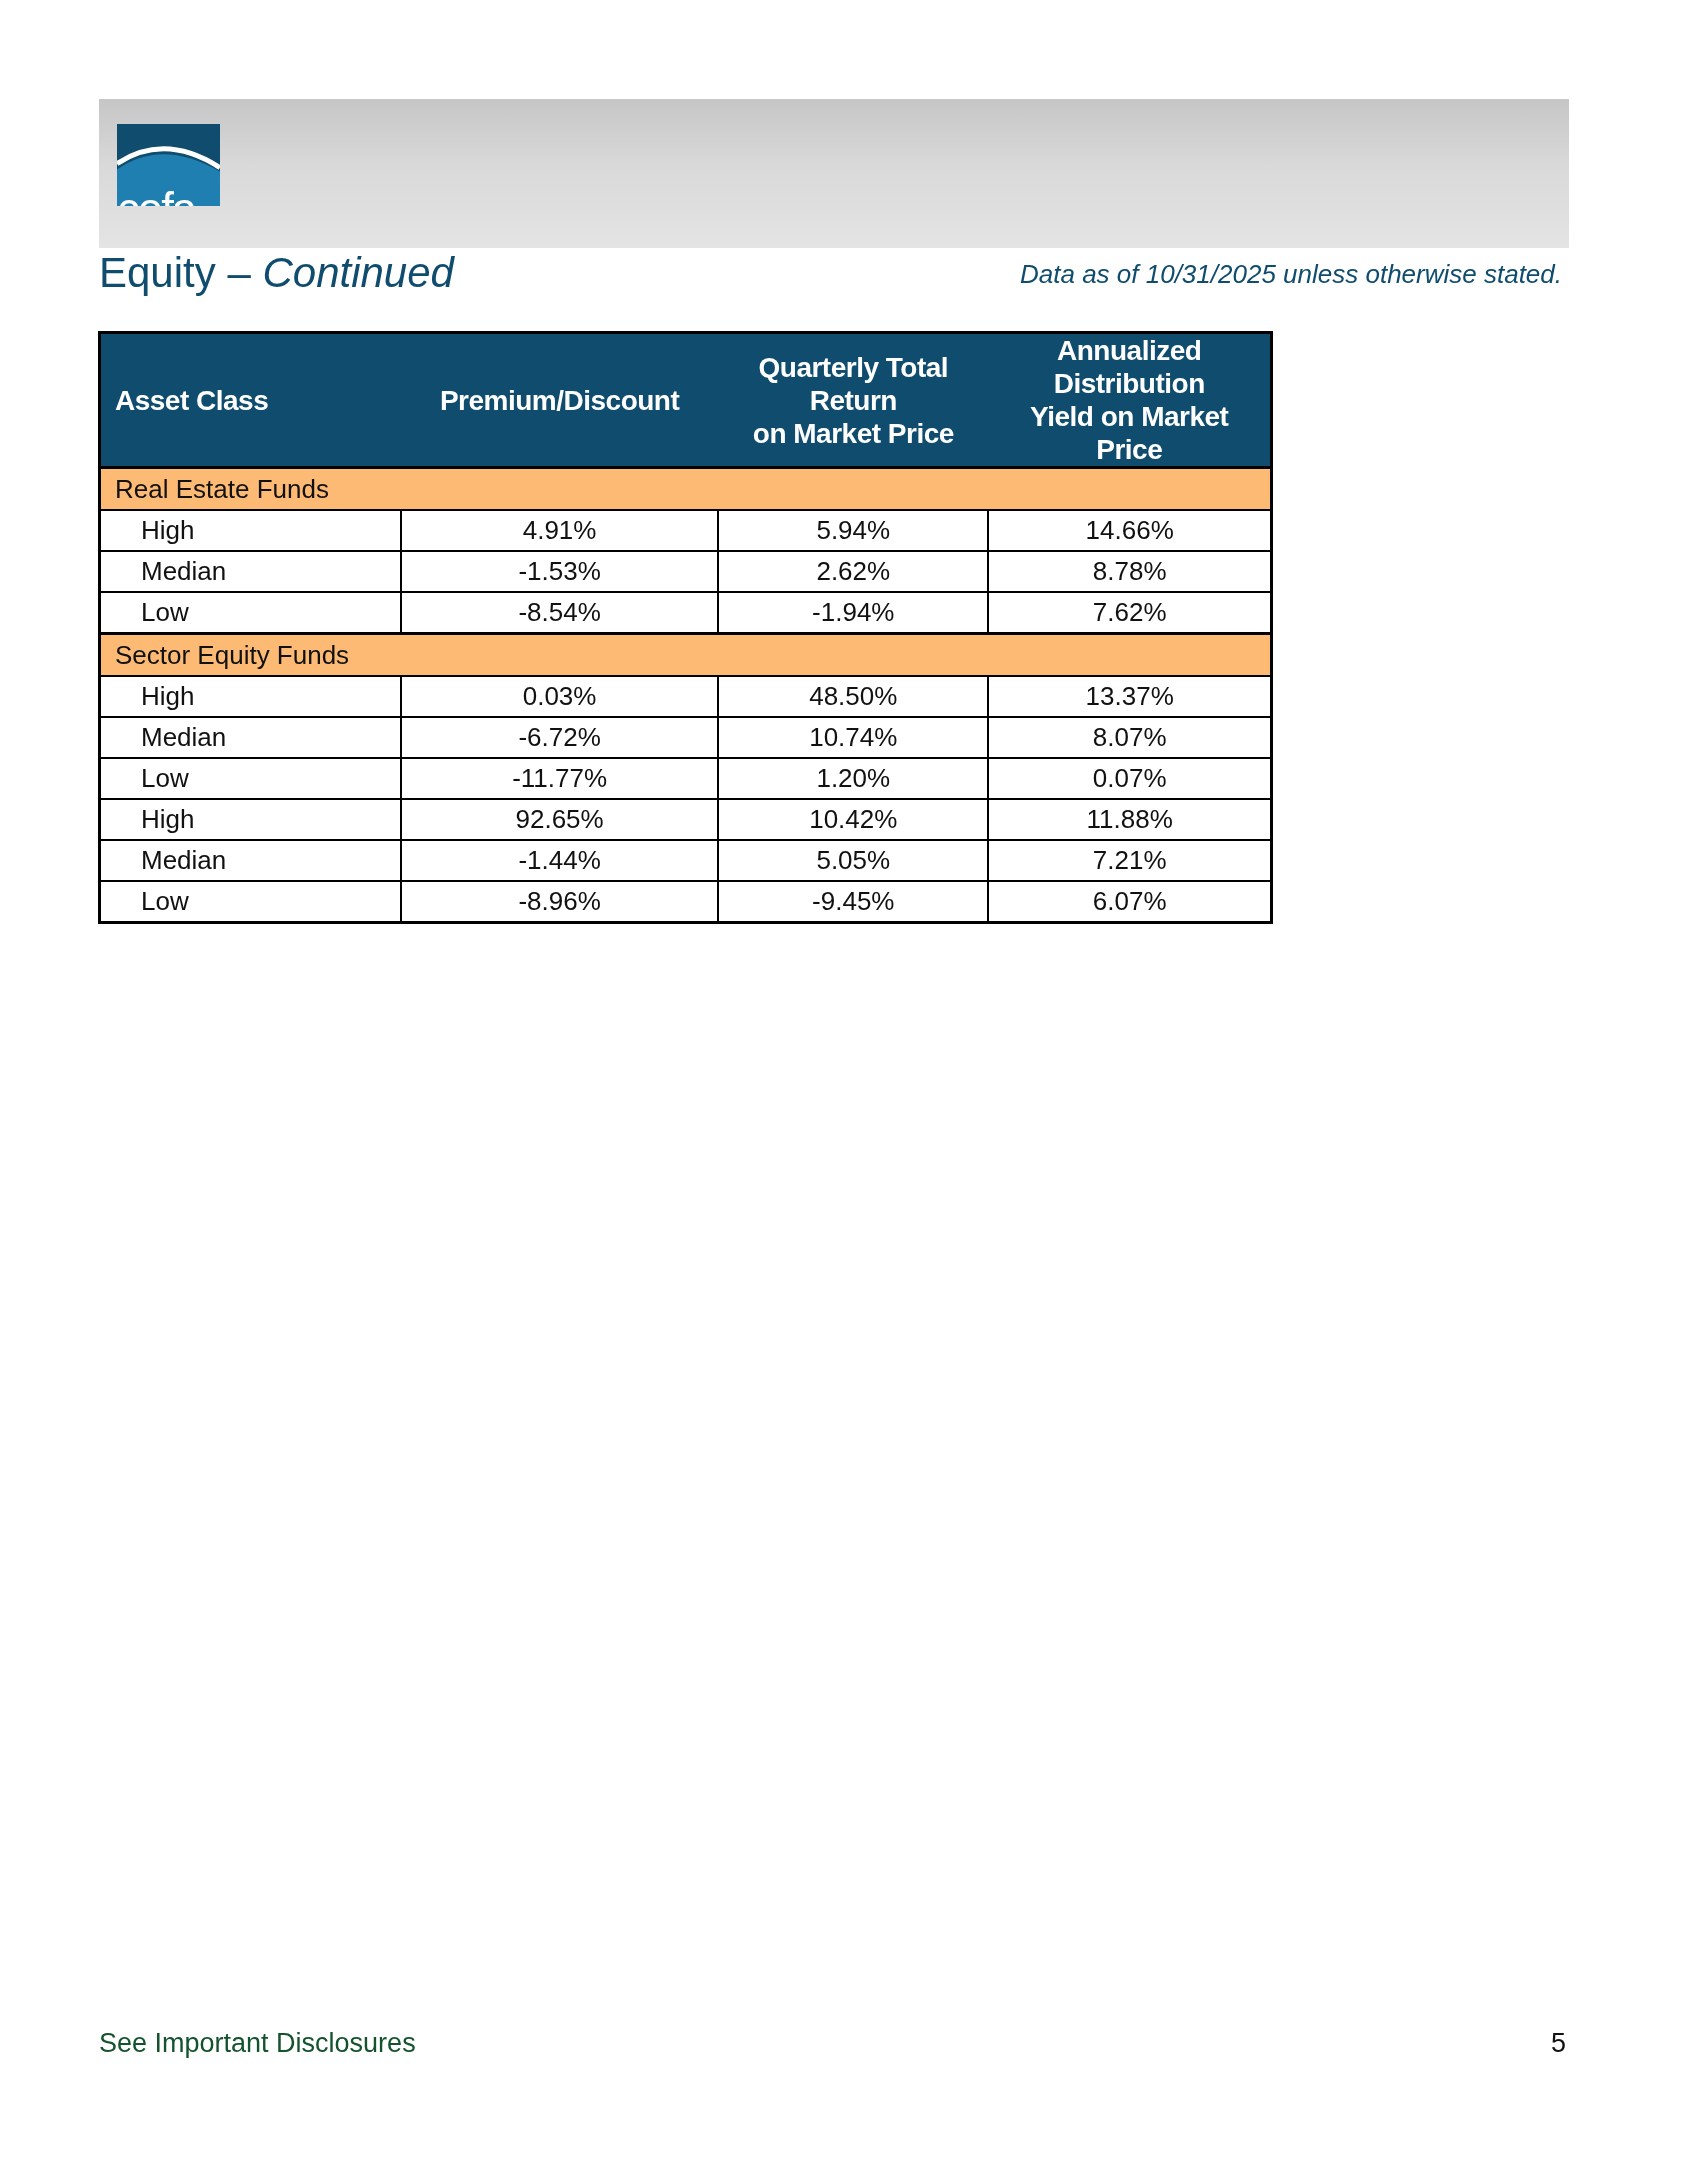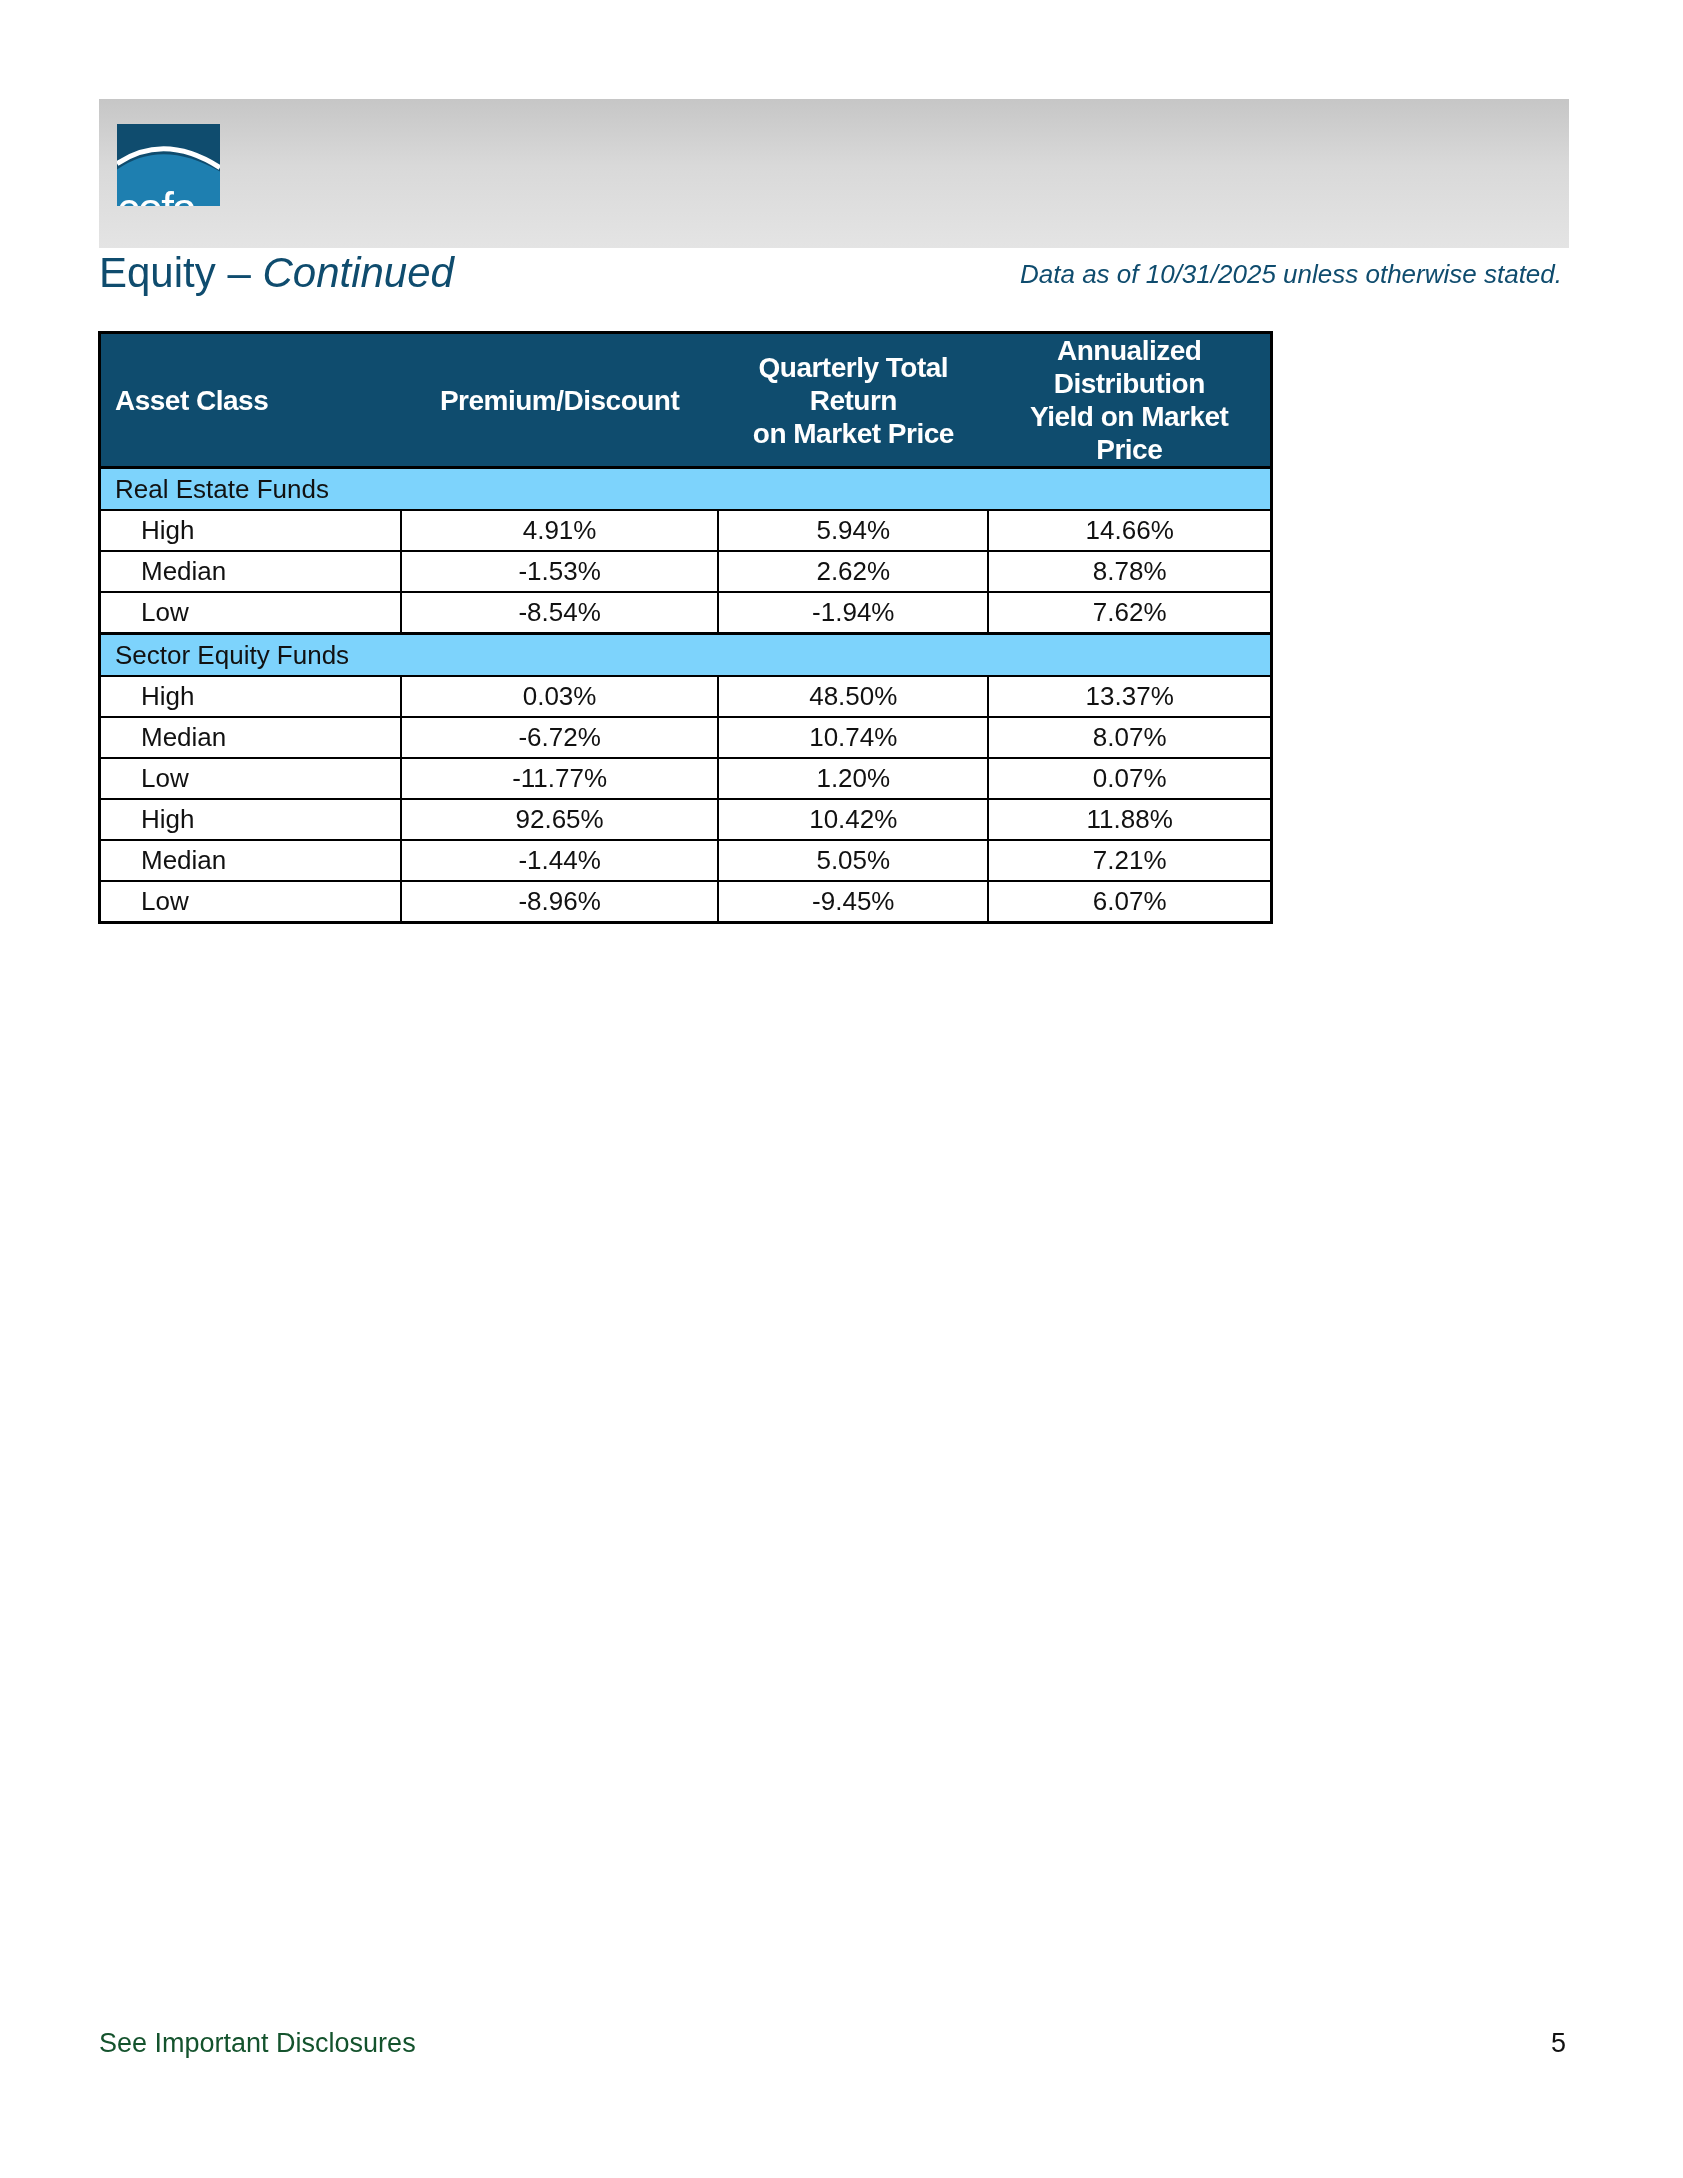--- a/index.html
+++ b/index.html
@@ -12,21 +12,21 @@
     font-size: 33px; line-height: 40px; font-family: "Liberation Sans", sans-serif; }
   .section-title { position: absolute; left: 99px; top: 248px; font-size: 42px; color: #0f4c6e; line-height: 50px; }
   .section-title .it { font-style: italic; }
   .data-asof { position: absolute; right: 121px; top: 259px; font-size: 26px; font-style: italic; color: #0f4c6e; }
   table.data { position: absolute; left: 98px; top: 331px; width: 1175px; border-collapse: collapse;
     border: 3px solid #000; font-size: 26px; }
   table.data th { background: #0f4c6e; color: #fff; font-weight: bold; height: 74px; font-size: 28px;
     line-height: 33px; padding: 0 12px; letter-spacing: -0.5px; }
   table.data th.c0 { text-align: left; padding-left: 14px; }
   table.data th.cn { text-align: center; }
-  table.data tr.group td { background: #7dd3fc; height: 40px; padding: 0 14px; text-align: left;
+  table.data tr.group td { background: #fdba74; height: 40px; padding: 0 14px; text-align: left;
     border-top: 3px solid #000; border-bottom: 2px solid #000; }
   table.data tr.metric td { height: 39px; border: 2px solid #000; text-align: center; padding: 0; }
   table.data tr.metric td.label { text-align: left; padding-left: 40px; }
   .col0 { width: 414px; } .col1 { width: 352px; } .col2 { width: 352px; } .col3 { width: 352px; }
   .footer-left { position: absolute; left: 99px; top: 2028px; font-size: 27px; color: #14532d; }
   .footer-right { position: absolute; right: 117px; top: 2028px; font-size: 27px; color: #111; }
 </style>
 </head>
 <body>
 

